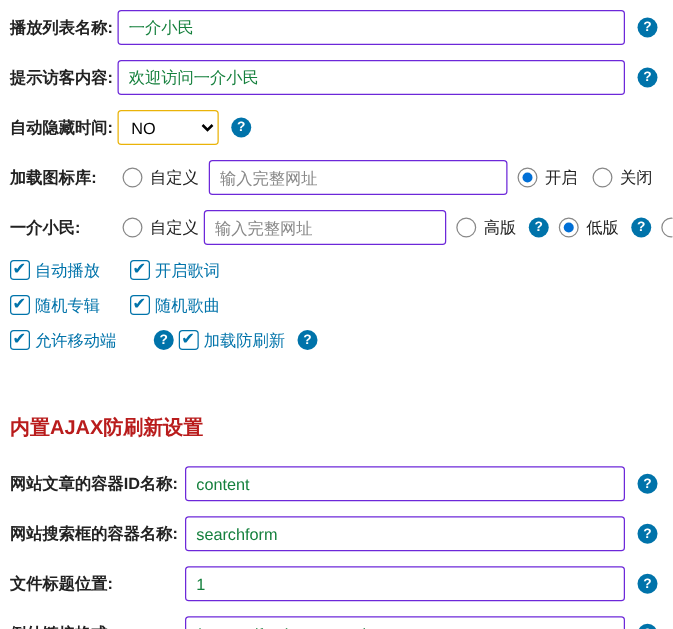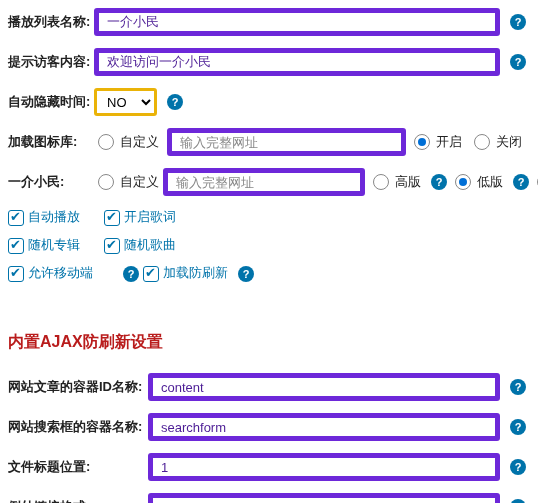--- a/index.html
+++ b/index.html
@@ -32,32 +32,32 @@
   }
   .field {
     flex: 1;
     display: flex;
     align-items: center;
     gap: 4px;
   }
   .txt {
     flex: 1;
     height: 28px;
-    border: 5px solid #6d28d9;
+    border: 1px solid #6d28d9;
     border-radius: 3px;
     padding: 0 8px;
     font-size: 13px;
-    color: #4c1d95;
+    color: #15803d;
     background: #fff;
   }
   .txt::placeholder { color: #888; }
   .sel {
-    width: 63px;
+    width: 81px;
     height: 28px;
-    border: 3px solid #eab308;
+    border: 1px solid #eab308;
     border-radius: 3px;
     padding: 0 6px;
     font-size: 13px;
     background: #fff;
   }
   .help {
     width: 16px;
     height: 16px;
     border-radius: 50%;
     background: #0073aa;
@@ -85,21 +85,21 @@
   .radio.checked::after {
     content: "";
     position: absolute;
     top: 3px; left: 3px;
     width: 8px; height: 8px;
     background: #006fd6;
     border-radius: 50%;
   }
   .rlabel { font-size: 13px; margin-right: 4px; white-space: nowrap; }
   .cb-row { display: flex; gap: 24px; margin-bottom: 10px; margin-top: 4px; }
-  .cb-item { display: flex; align-items: flex-end; gap: 4px; }
+  .cb-item { display: flex; align-items: flex-start; gap: 4px; }
   .cb {
     appearance: none;
     -webkit-appearance: none;
     width: 16px;
     height: 16px;
     border: 1px solid #0073aa;
     border-radius: 3px;
     background: #fff;
     position: relative;
     cursor: pointer;

